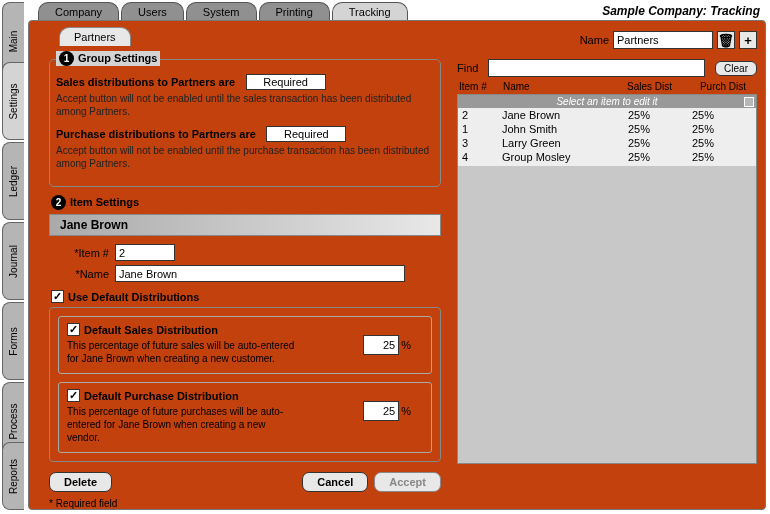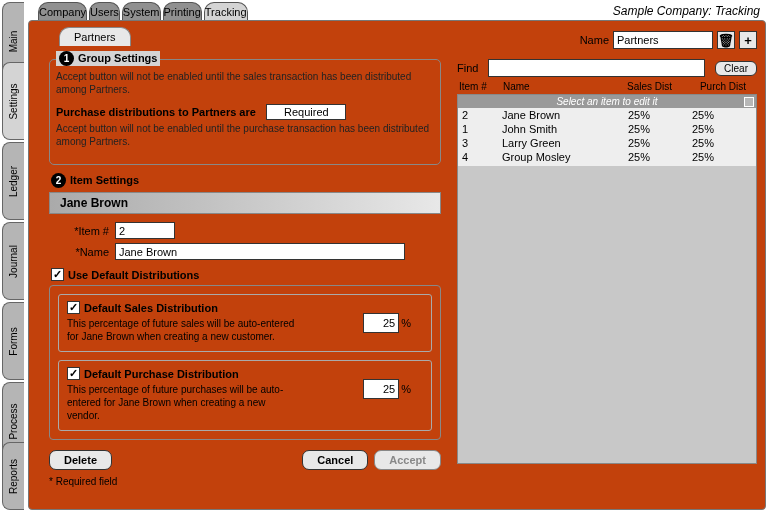--- a/index.html
+++ b/index.html
@@ -12,26 +12,26 @@
   background: #b5b5b5; border: 1px solid #666; border-right: none;
   border-radius: 8px 0 0 8px;
   display: flex; align-items: center; justify-content: center;
   font-size: 10px; color: #000;
 }
 .side-tab.active { background: #d4d4d4; }
 .side-tab span { transform: rotate(-90deg); white-space: nowrap; }
 
 .top-tabs { position: absolute; left: 38px; top: 2px; display: flex; gap: 2px; }
 .top-tab {
-  padding: 3px 0; font-size: 11px; background: #909090; color: #000;
+  padding: 3px 16px; font-size: 11px; background: #909090; color: #000;
   border: 1px solid #555; border-bottom: none; border-radius: 10px 10px 0 0; text-align: center;
 }
 .top-tab.active { background: #d4d4d4; }
 
-.title-right { position: absolute; right: 10px; top: 4px; font-size: 12px; font-weight: normal; font-style: italic; }
+.title-right { position: absolute; right: 10px; top: 4px; font-size: 12px; font-weight: bold; font-style: italic; }
 
 .main-panel {
   position: absolute; left: 28px; top: 20px; right: 4px; bottom: 4px;
   background: #c2410c; border: 1px solid #777; border-radius: 4px;
 }
 
 .sub-tabs { position: absolute; left: 30px; top: 6px; display: flex; }
 .sub-tab {
   padding: 3px 14px; font-size: 11px; background: #e8e8e8; color: #000;
   border: 1px solid #888; border-bottom: none; border-radius: 10px 10px 0 0;
@@ -193,20 +193,24 @@
       <div class="icon-btn">+</div>
     </div>
 
     <div class="inner">
 
       <div class="left-col">
 
         <div class="fieldset">
           <div class="fieldset-legend">
             <span class="num-circle">1</span><span>Group Settings</span>
+          </div>
+          <div class="setting-row">
+            <span class="setting-label">Sales distributions to Partners are</span>
+            <span class="setting-field">Required</span>
           </div>
           <div class="setting-help">Accept button will not be enabled until the sales transaction has been distributed among Partners.</div>
           <div class="setting-row">
             <span class="setting-label">Purchase distributions to Partners are</span>
             <span class="setting-field">Required</span>
           </div>
           <div class="setting-help">Accept button will not be enabled until the purchase transaction has been distributed among Partners.</div>
         </div>
 
         <div class="item-legend">

